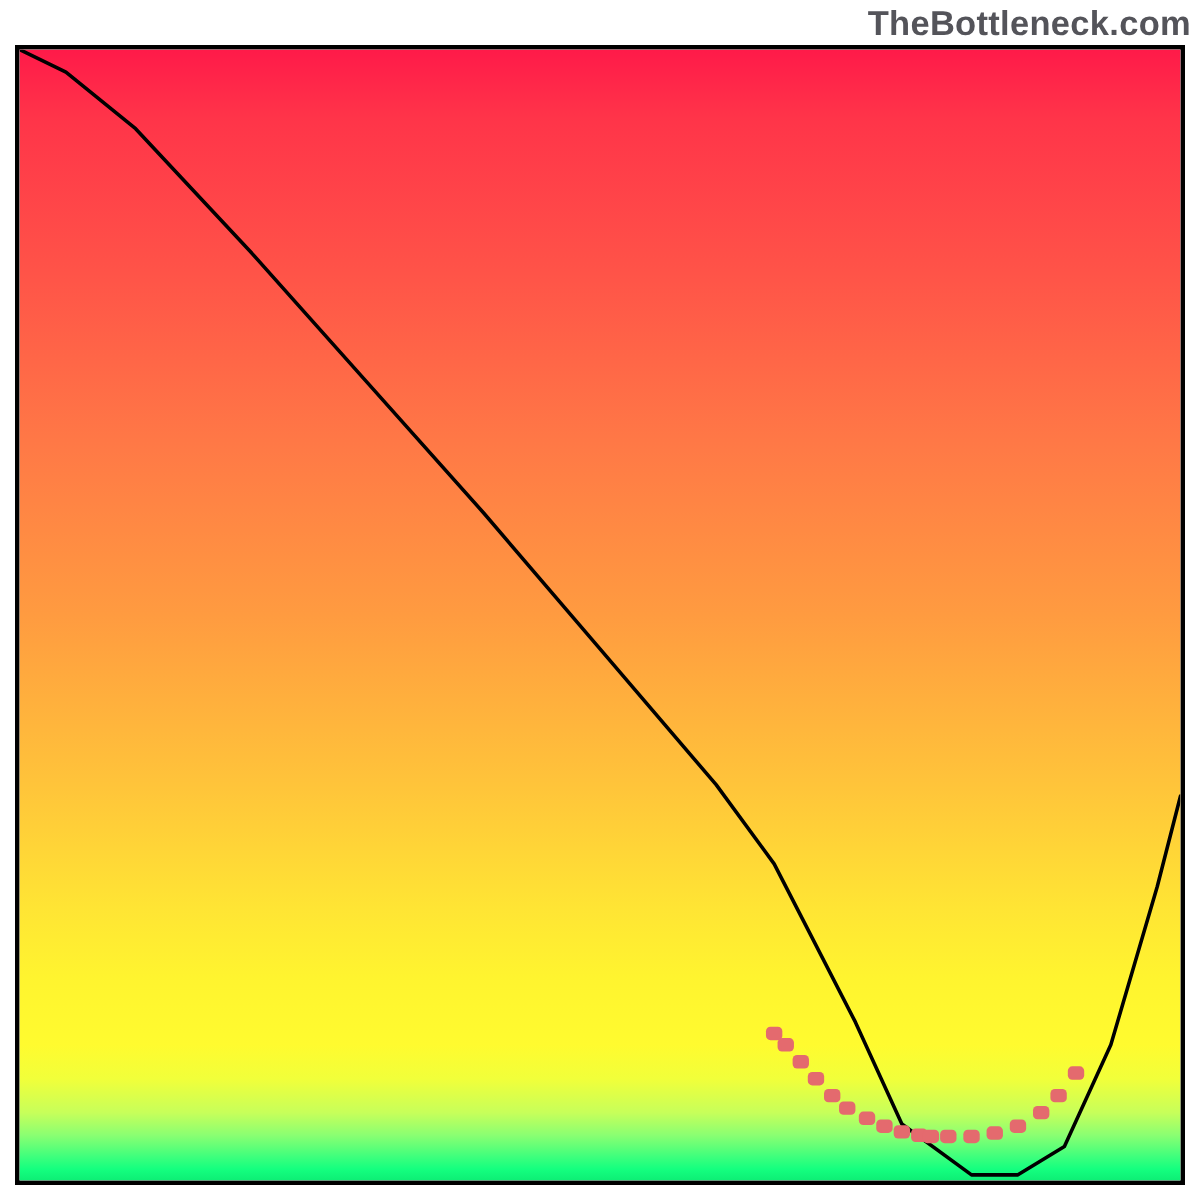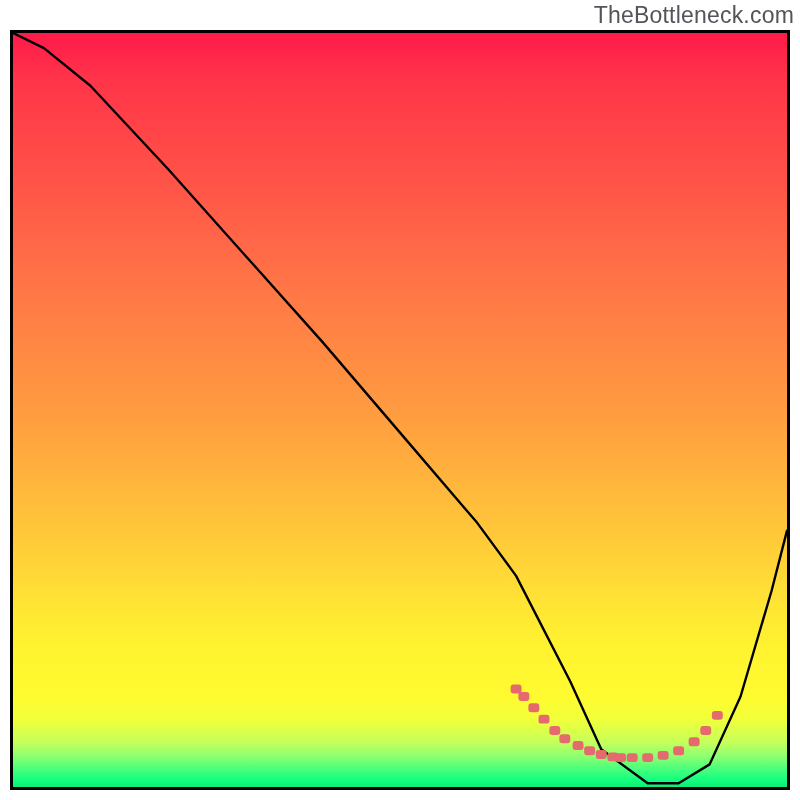--- a/index.html
+++ b/index.html
@@ -15,21 +15,21 @@
     position: relative;
     width: 800px;
     height: 800px;
   }
   .watermark {
     position: absolute;
     top: 2px;
     right: 6px;
     color: #54545a;
     font-size: 23px;
-    font-weight: 400;
+    font-weight: 700;
     letter-spacing: 0.2px;
     z-index: 3;
   }
   .plot-area {
     position: absolute;
     left: 10px;
     top: 30px;
     width: 780px;
     height: 760px;
     border: 3px solid #000;

